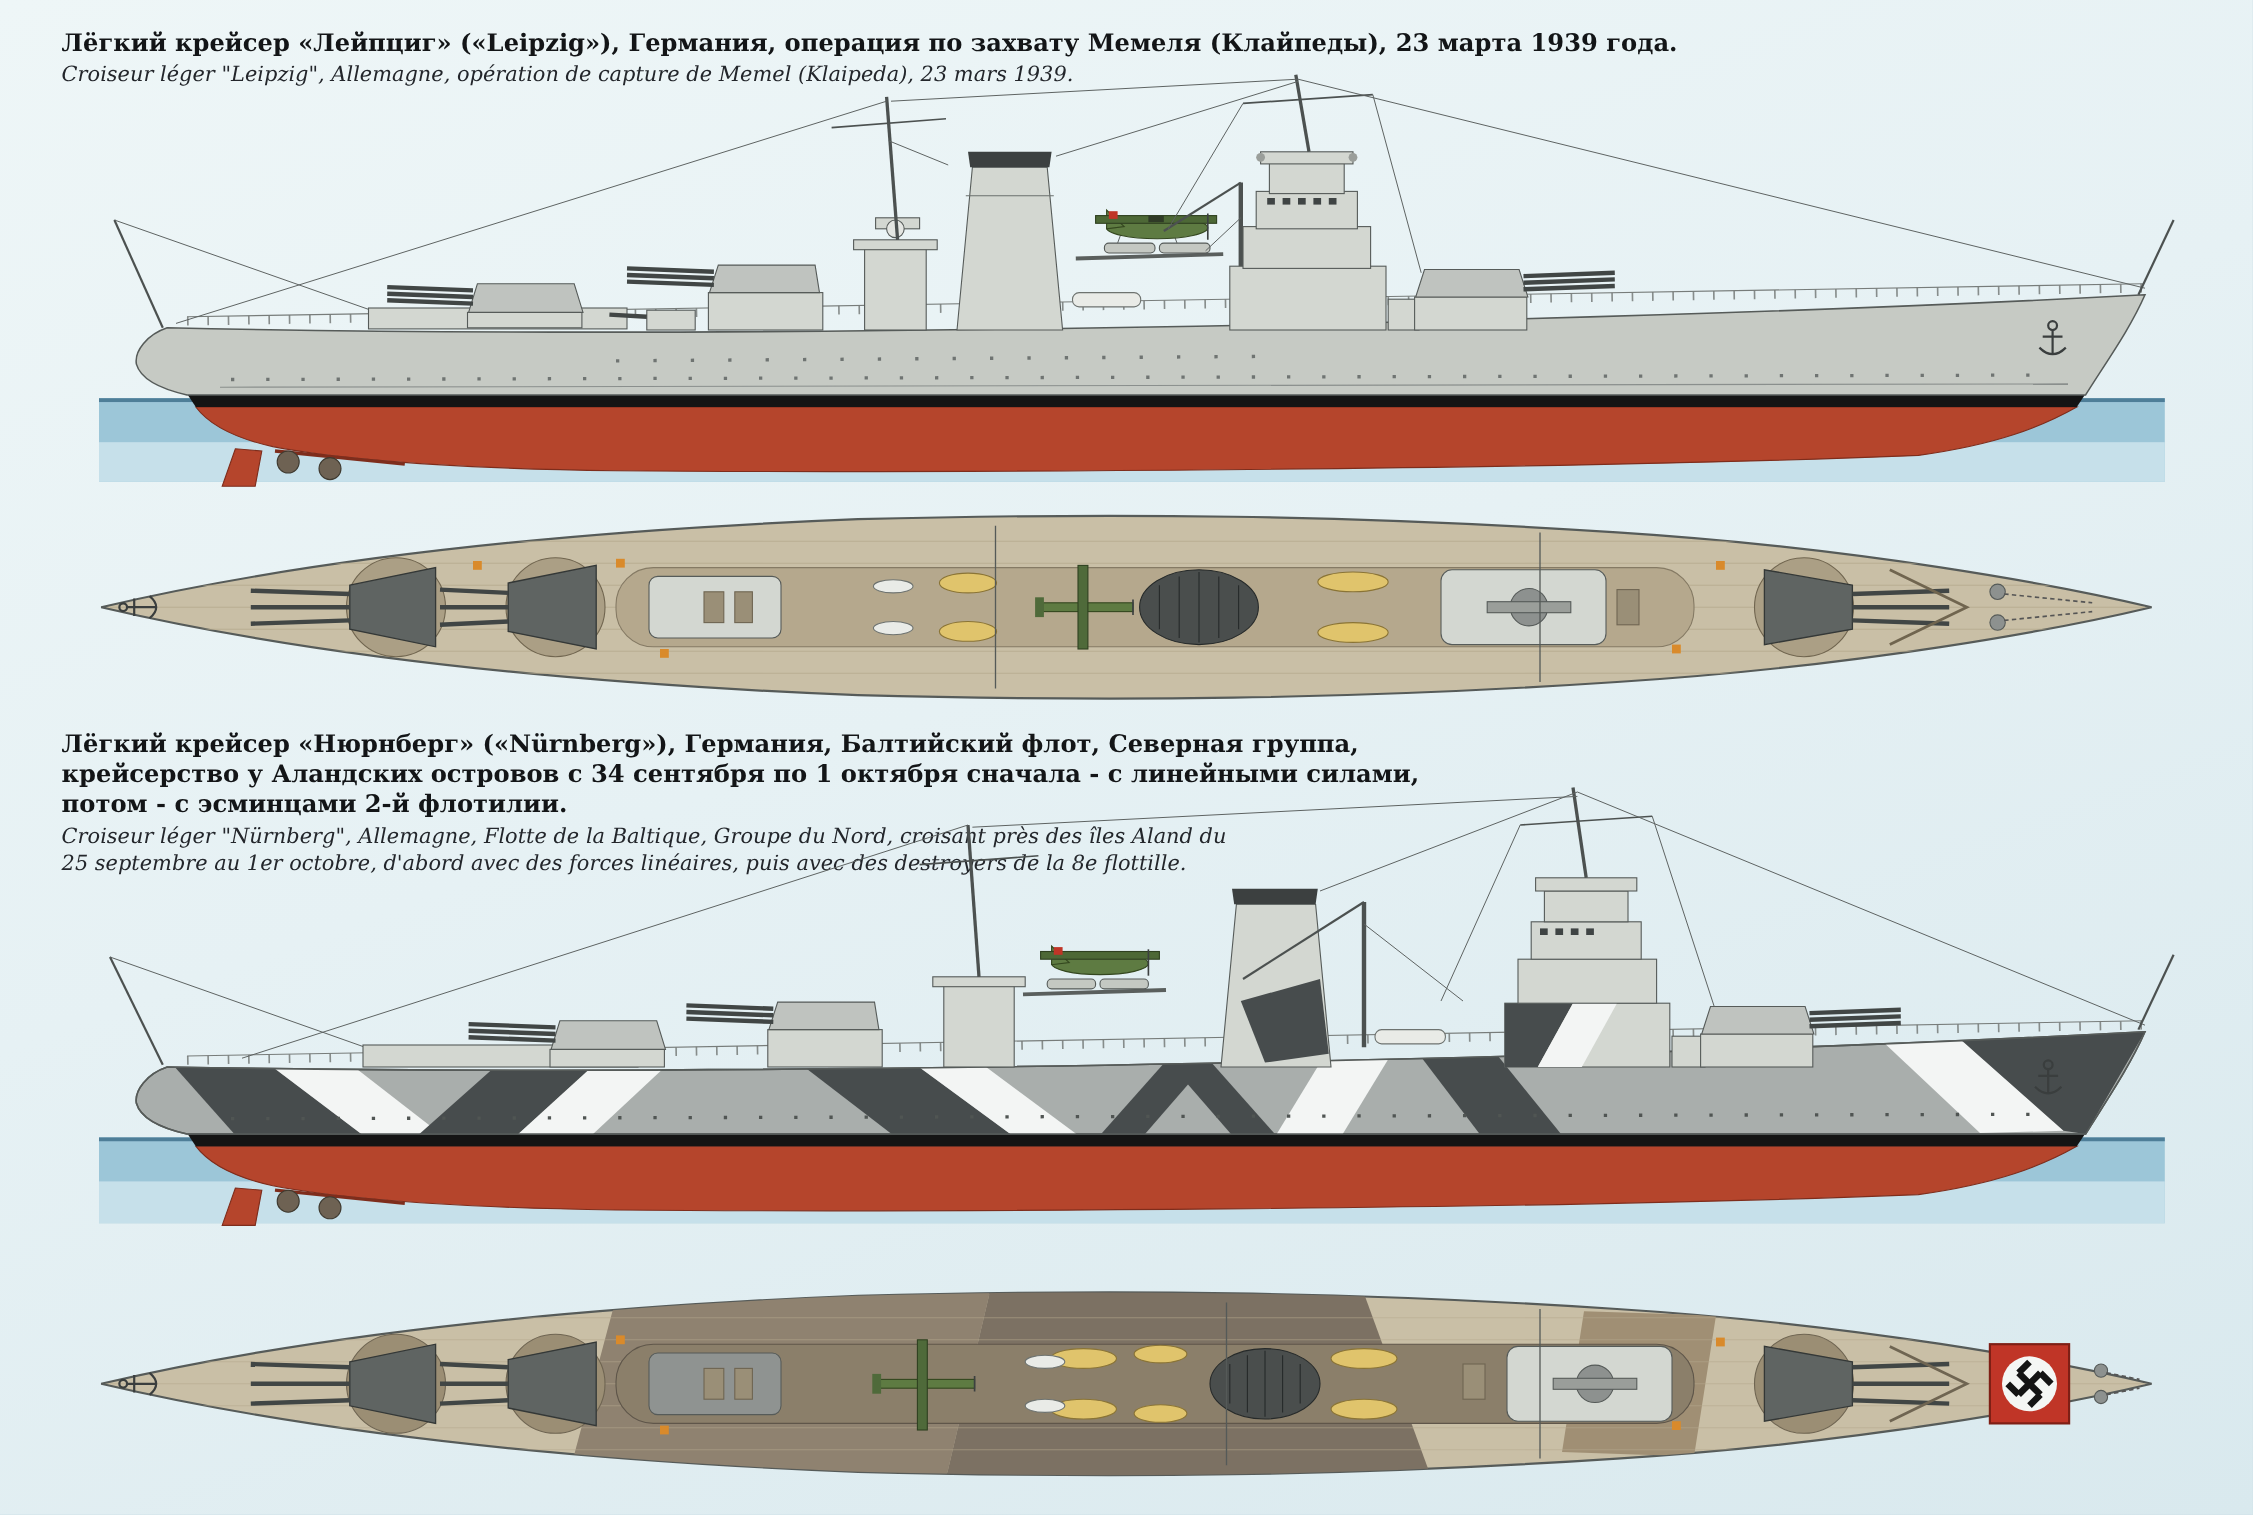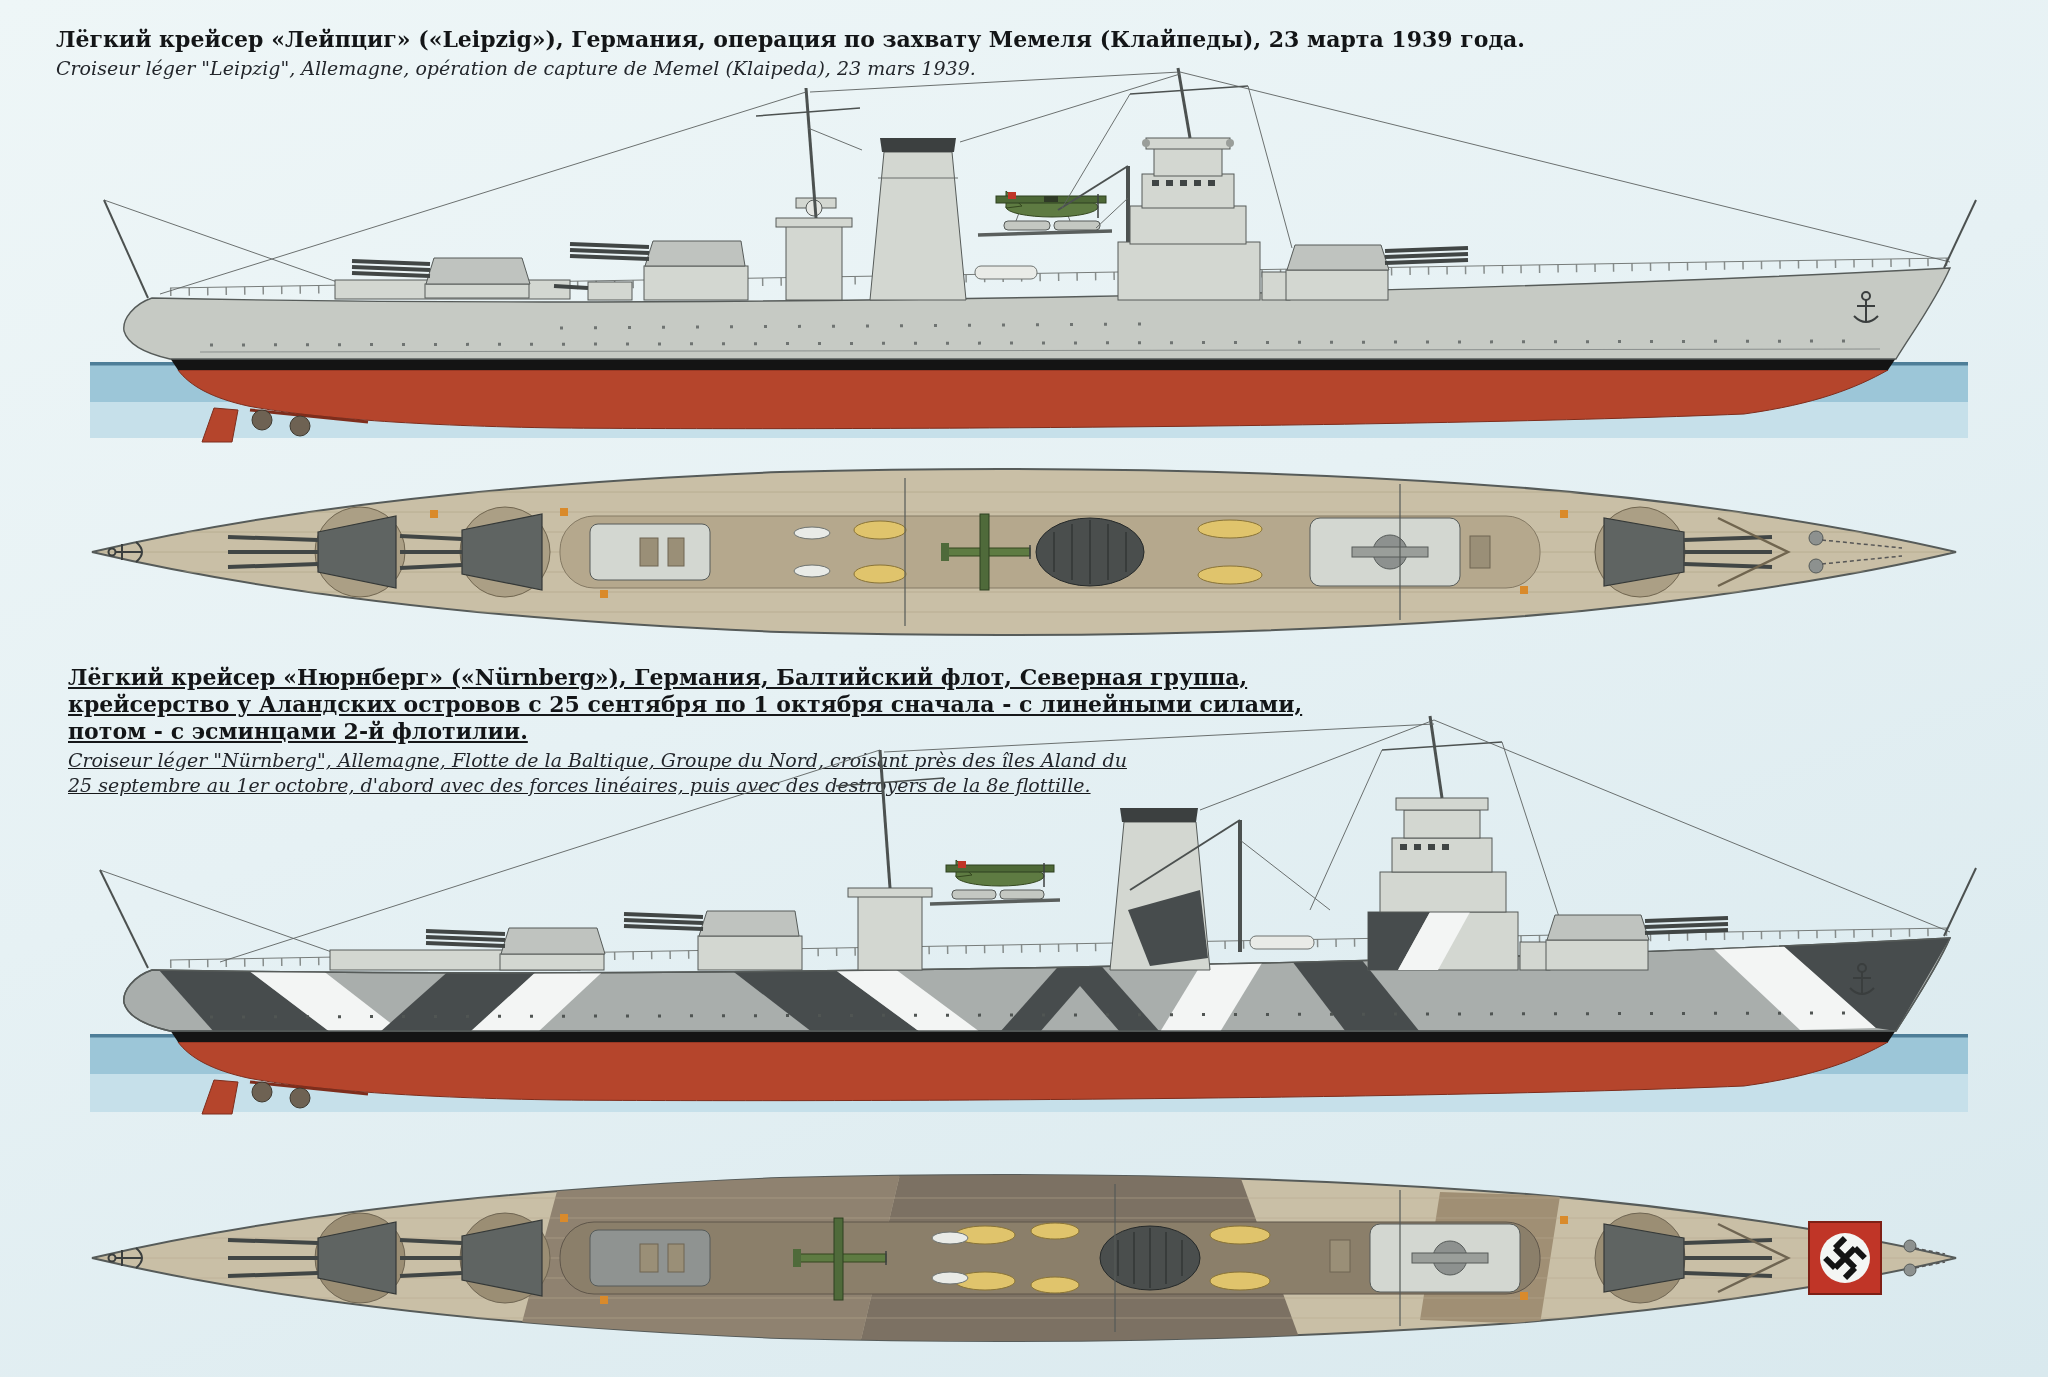--- a/index.html
+++ b/index.html
@@ -256,23 +256,23 @@
         <rect x="1520" y="134" width="8" height="8"></rect>
       <rect x="430" y="58" width="8" height="8"></rect>
     </g>
     <g fill="#9a8f77" stroke="#6f6552">
       <rect x="640" y="86" width="18" height="28"></rect>
         <rect x="668" y="86" width="16" height="28"></rect>
       <rect x="1470" y="84" width="20" height="32"></rect>
     </g>
   </svg>
 
-  <div class="caption" style="left:68px;top:664px;text-decoration:underline;">
+  <div class="caption" style="left:56px;top:664px;">
     <div class="cap-ru">Лёгкий крейсер «Нюрнберг» («Nürnberg»), Германия, Балтийский флот, Северная группа,</div>
-    <div class="cap-ru">крейсерство у Аландских островов с 25 сентября по 1 октября сначала - с линейными силами,</div>
+    <div class="cap-ru">крейсерство у Аландских островов с 34 сентября по 1 октября сначала - с линейными силами,</div>
     <div class="cap-ru">потом - с эсминцами 2-й флотилии.</div>
     <div class="cap-fr">Croiseur léger "Nürnberg", Allemagne, Flotte de la Baltique, Groupe du Nord, croisant près des îles Aland du</div>
     <div class="cap-fr" style="margin-top:0;">25 septembre au 1er octobre, d'abord avec des forces linéaires, puis avec des destroyers de la 8e flottille.</div>
   </div>
 
   <svg style="top:690px;" width="2048" height="440" viewBox="0 0 2048 440">
     <defs>
       <clipPath id="hull2clip">
         <path d="M 152 280 C 700 290 1500 272 1950 248 C 1936 280 1914 312 1896 341 L 170 341 C 148 336 128 327 124 313 C 122 301 134 286 152 280 Z"></path>
       </clipPath>

